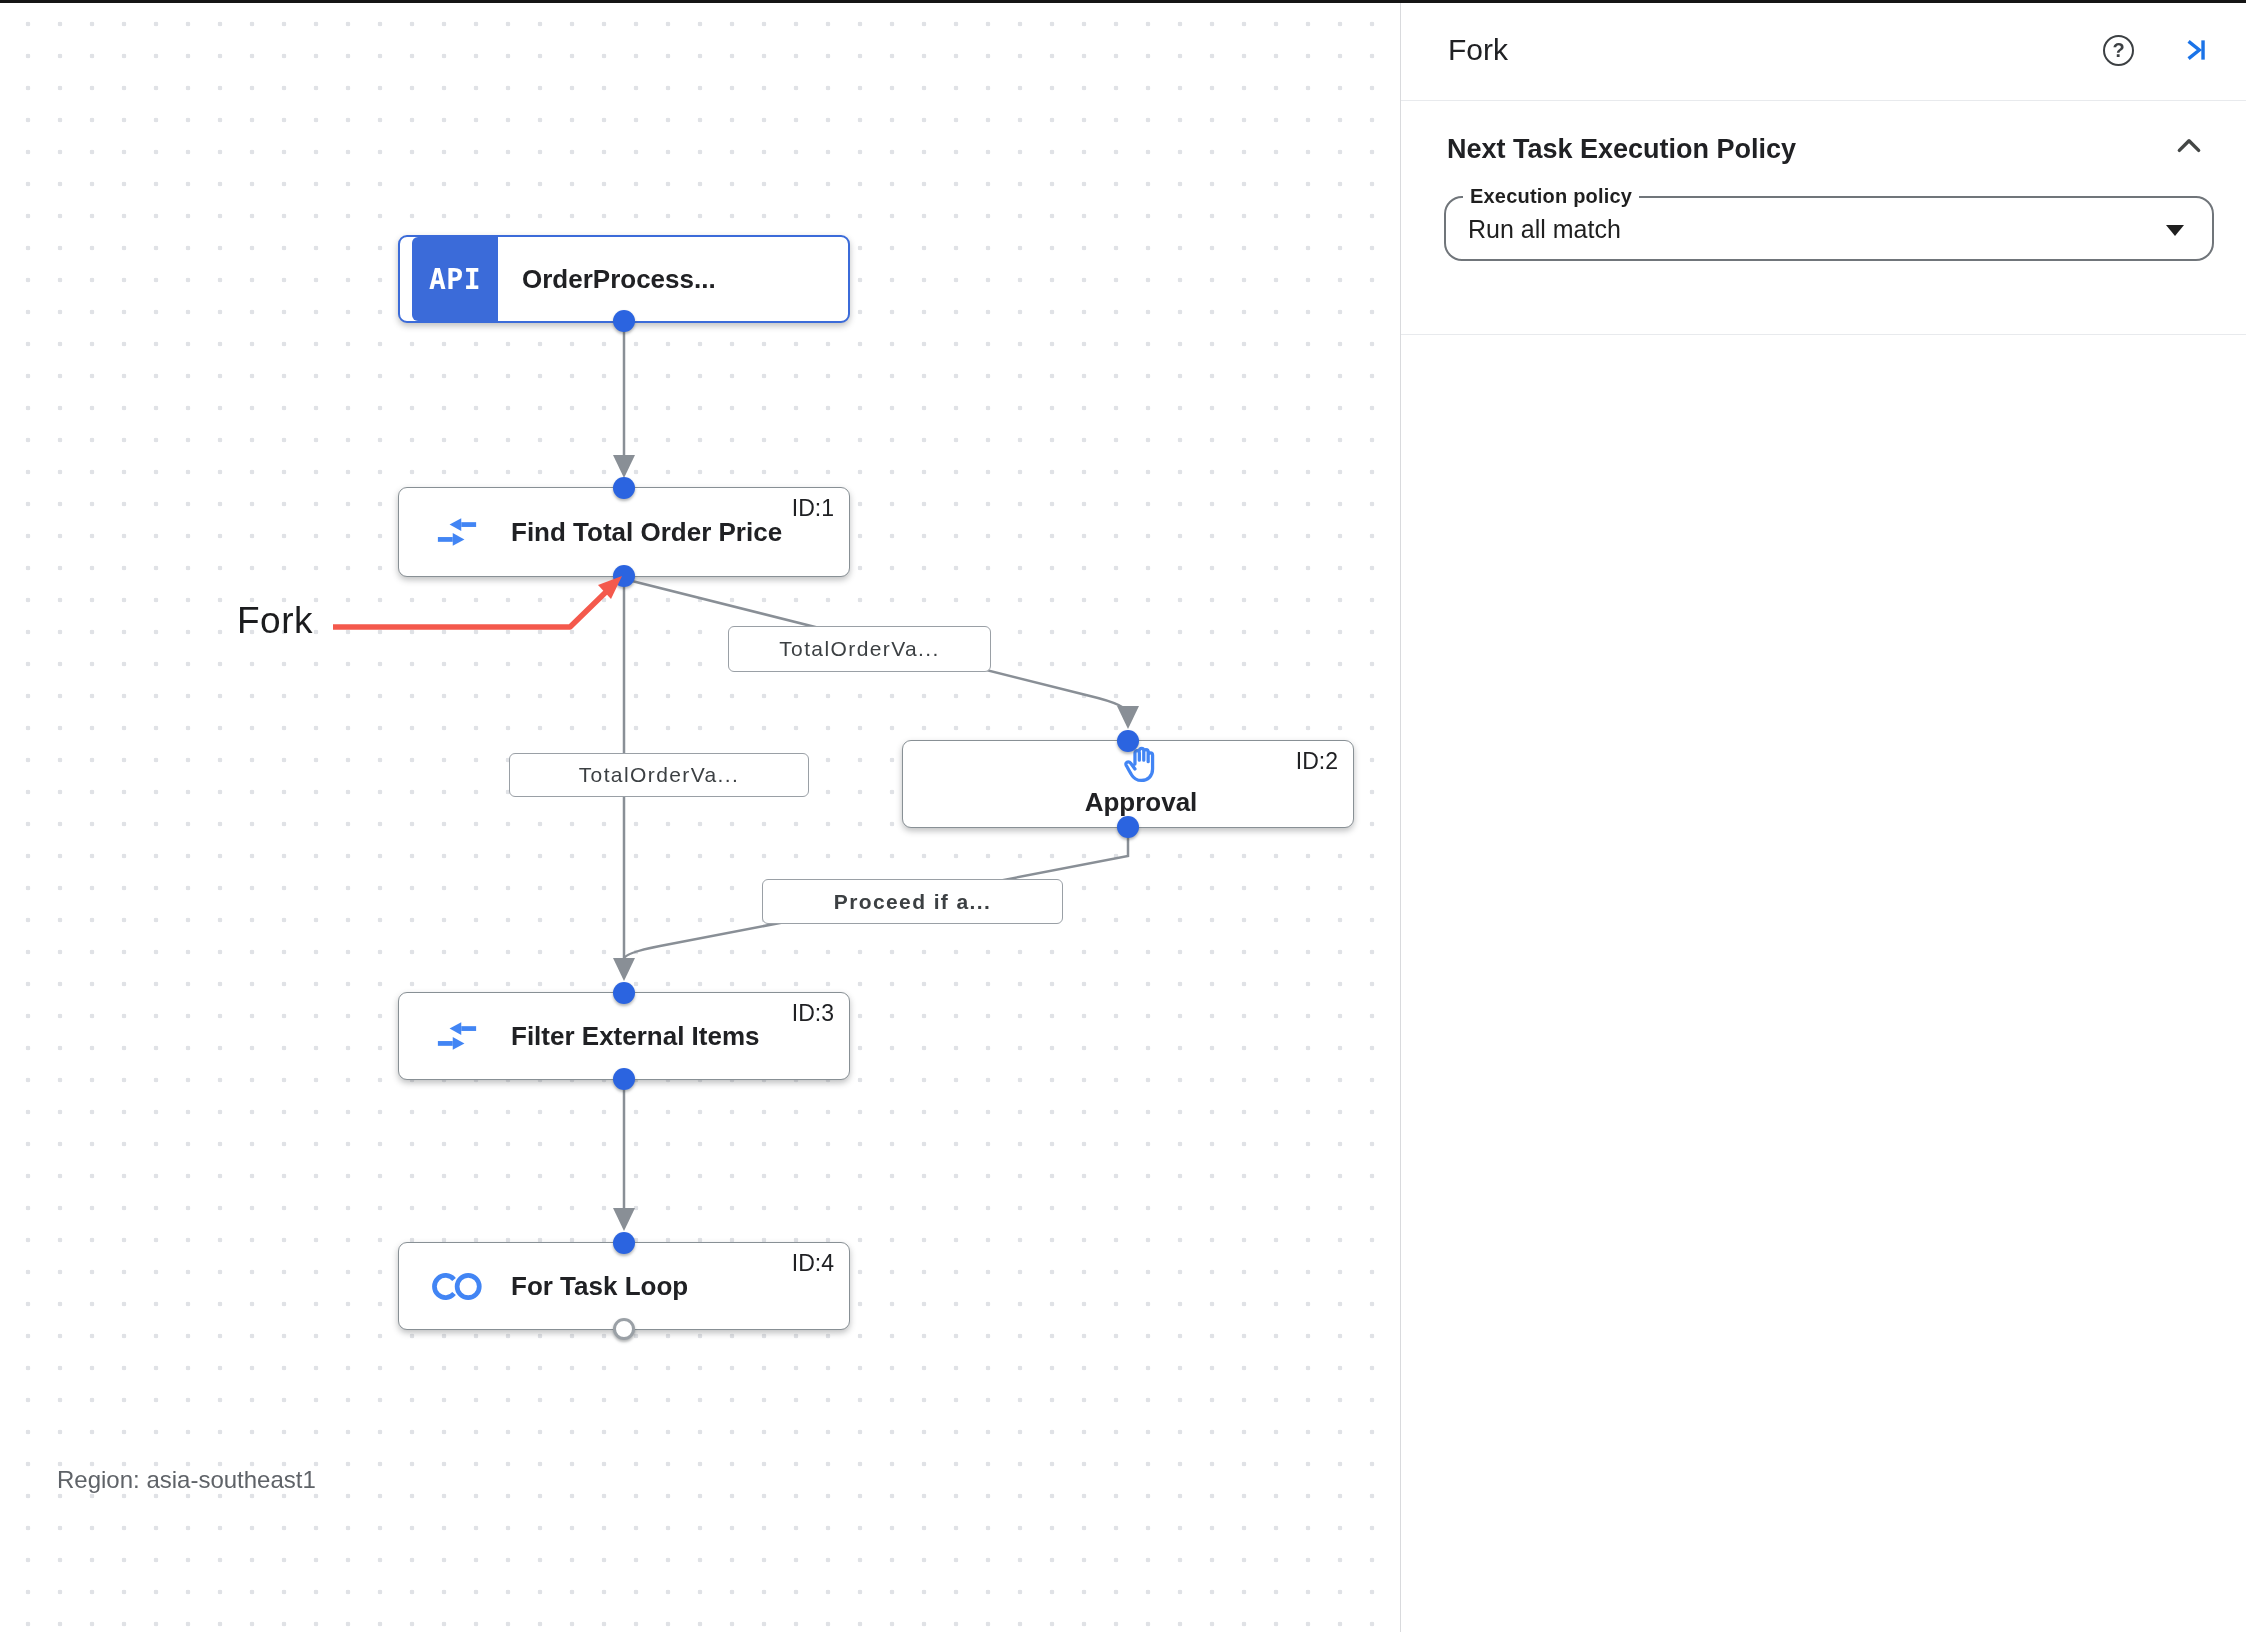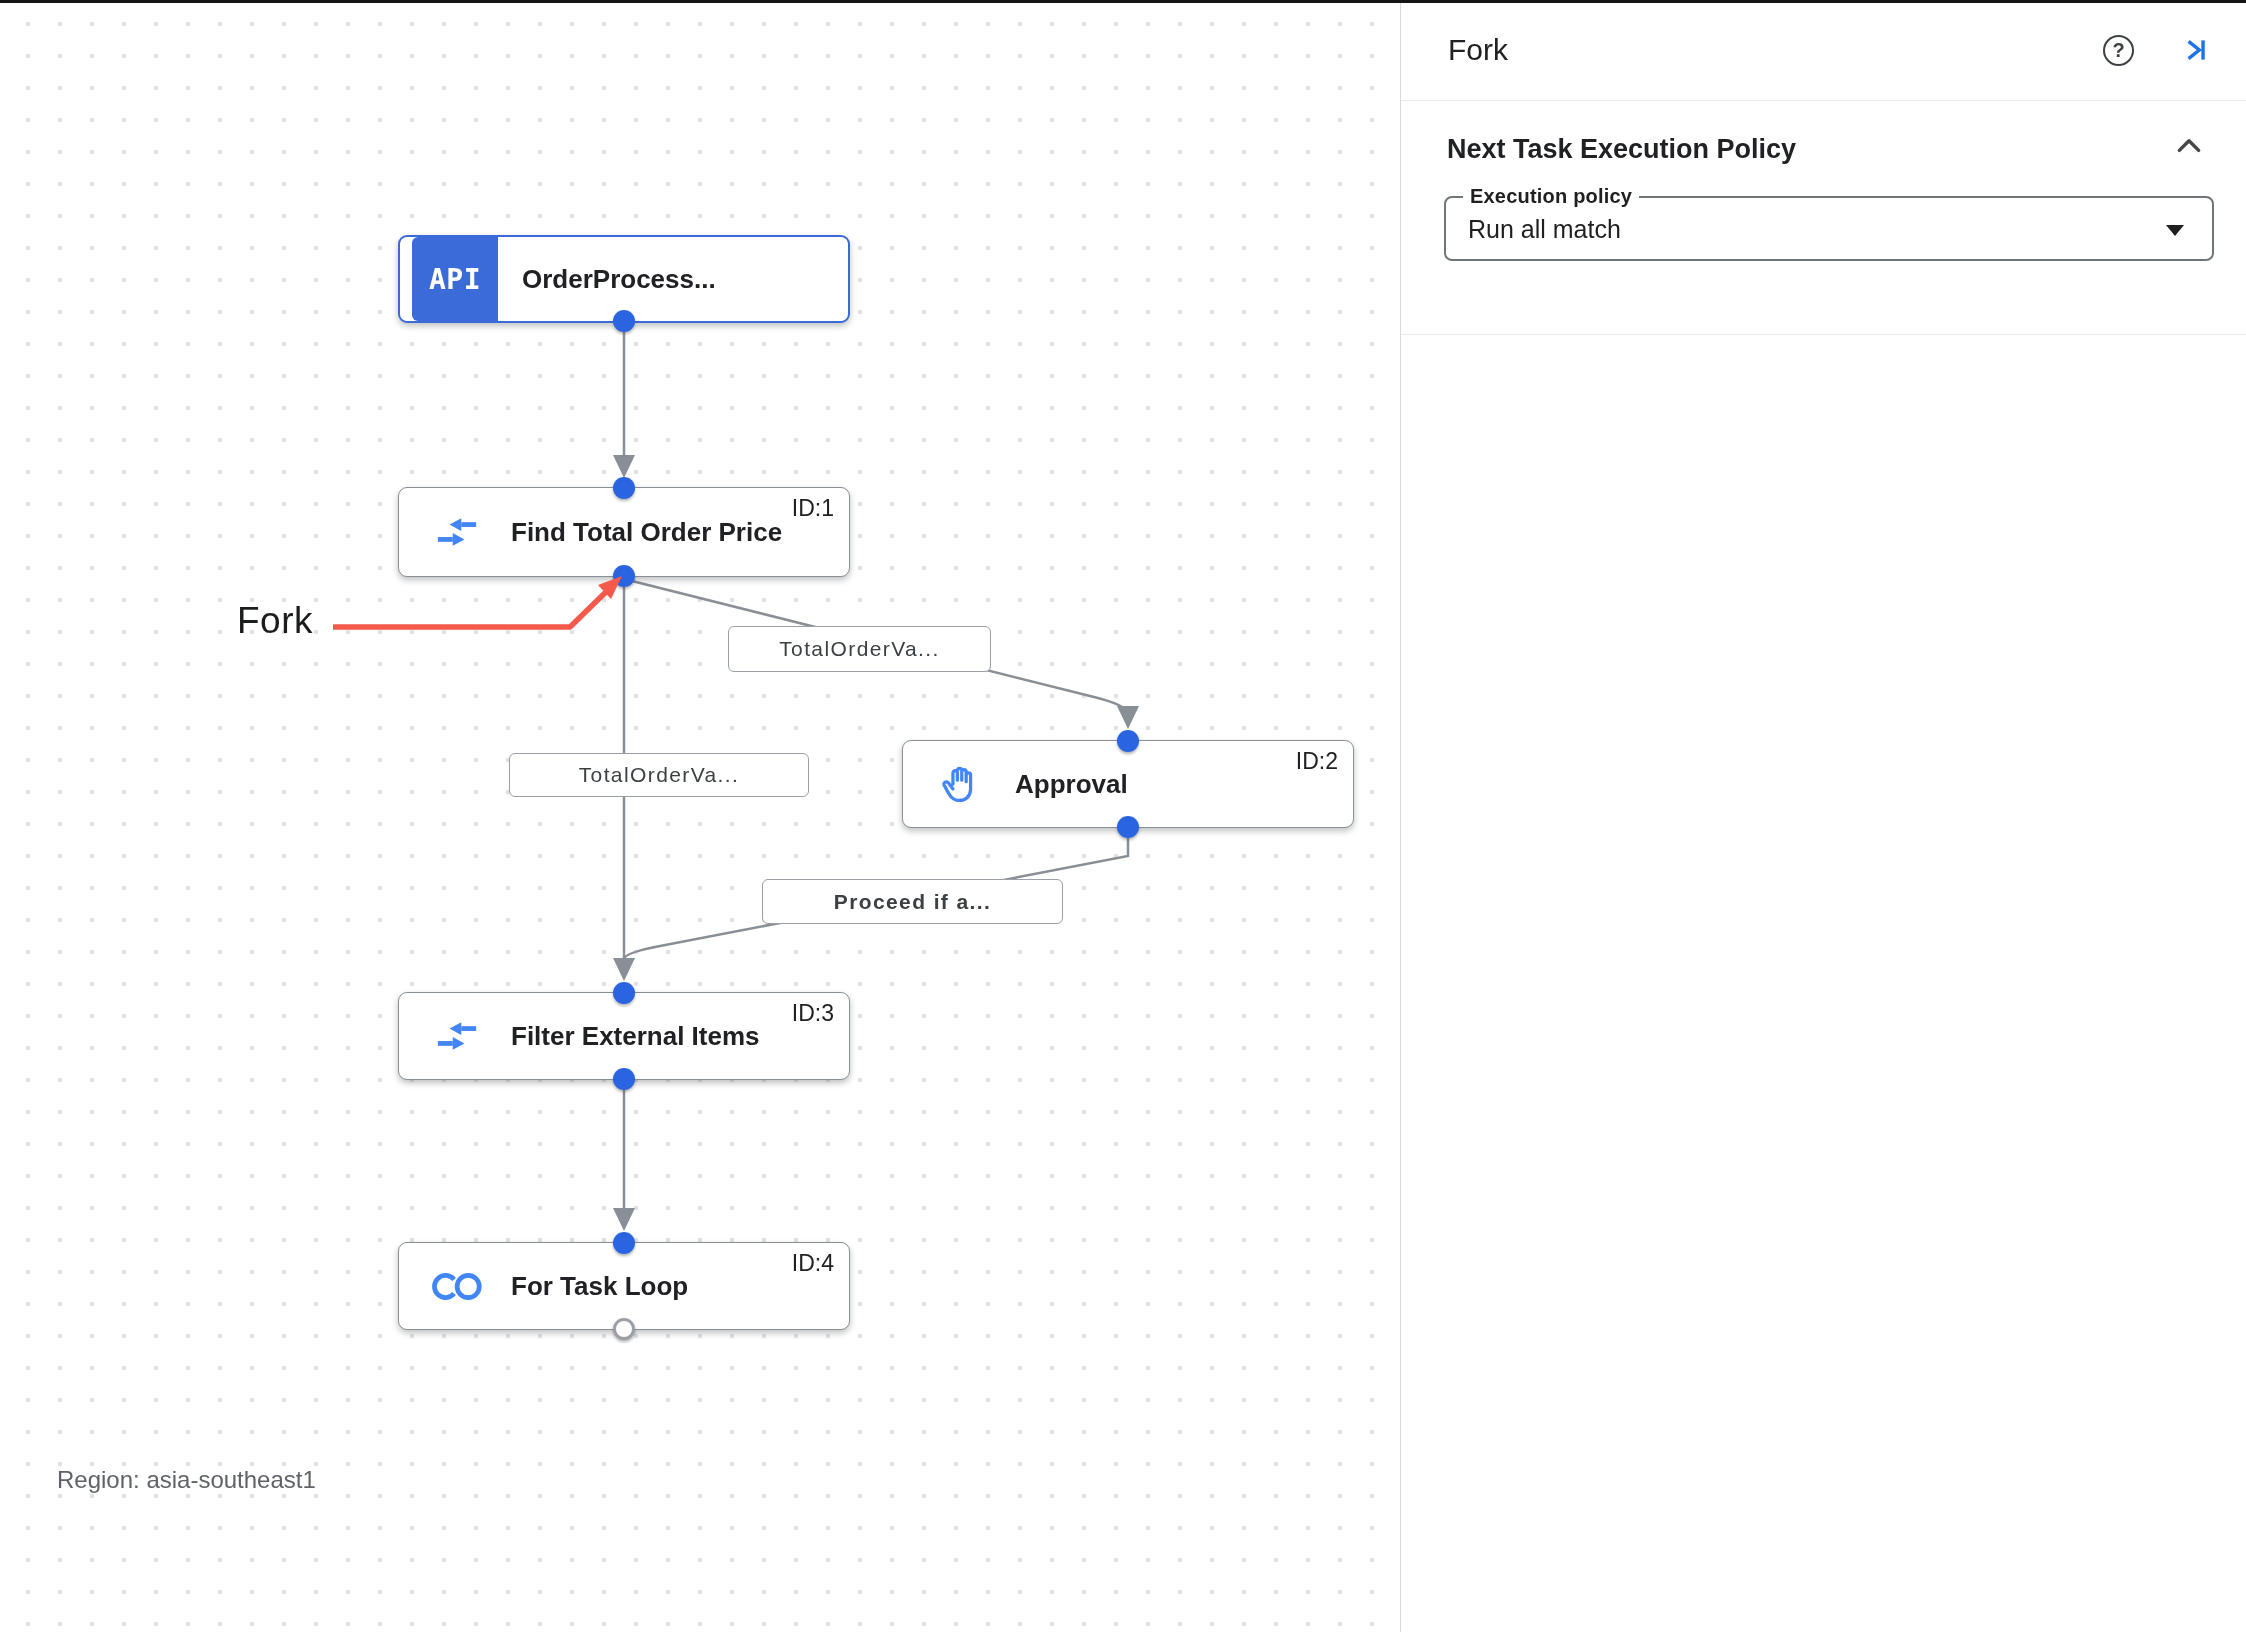--- a/index.html
+++ b/index.html
@@ -60,21 +60,21 @@
                display:flex; align-items:center; justify-content:center;
                font-size:20px; font-weight:700; color:#3c4043; cursor:pointer; }
   .skip-icon { cursor:pointer; display:flex; align-items:center; }
   .divider { height:1px; background:#e8eaed; width:100%; }
 
   .section-header { position:relative; height:66px; margin-top:33px; display:flex; align-items:flex-start; }
   .section-title { font-size:27px; font-weight:700; color:#202124; margin-left:46px; }
   .collapse-icon { position:absolute; right:42px; cursor:pointer; display:flex; align-items:center; }
 
   .select-field { position:absolute; left:43px; top:196px; width:770px; height:65px;
-                  border:2px solid #70757a; border-radius:8px; cursor:pointer; }
+                  border:2px solid #70757a; border-radius:18px; cursor:pointer; }
   .field-label { position:absolute; left:17px; top:-13px; background:#fff; padding:0 7px;
                  font-size:20px; font-weight:600; color:#1f1f1f; letter-spacing:0.2px; }
   .field-value { position:absolute; left:22px; top:50%; transform:translateY(-50%);
                  font-size:25px; color:#1f1f1f; }
   .field-caret { position:absolute; right:28px; top:50%; margin-top:-4px;
                  width:0; height:0; border-left:9px solid transparent; border-right:9px solid transparent;
                  border-top:11px solid #1f1f1f; }
   .section-divider { position:absolute; left:0; top:334px; width:846px; height:1px; background:#e8eaed; }
 </style>
 </head>
@@ -123,21 +123,21 @@
             <polygon points="26,3 26,15 15,9"></polygon>
               <polygon points="18,17 18,29 29,23"></polygon>
           </g>
         </svg>
       </span>
       <span class="node-title">Find Total Order Price</span>
       <span class="port port-in"></span>
       <span class="port port-out"></span>
     </div>
 
-    <div class="node" style="left:902px; top:740px;">
+    <div class="node" style="left:902px; top:740px;flex-direction:column;">
       <span class="node-id">ID:2</span>
       <span class="node-icon">
         <svg width="46" height="46" viewBox="0 0 24 24">
           <path d="M7.8 12 V6.2 A1.15 1.15 0 0 1 10.1 6.2 V10
                    M10.1 5 A1.15 1.15 0 0 1 12.4 5 V10
                    M12.4 5.6 A1.15 1.15 0 0 1 14.7 5.6 V10.8
                    M14.7 7.4 A1.15 1.15 0 0 1 17 7.4 V14.6
                    C17 18.4 14.4 20.6 11.2 20.6 C8.8 20.6 7.2 19.6 6 17.6
                    C5 16 3.9 13.9 3.2 12.6 C2.8 11.8 3.4 10.9 4.3 10.9
                    C4.8 10.9 5.3 11.2 5.6 11.6 L7.8 14.6" fill="#ffffff" stroke="#4285f4" stroke-width="1.7" stroke-linecap="round" stroke-linejoin="round"></path>

